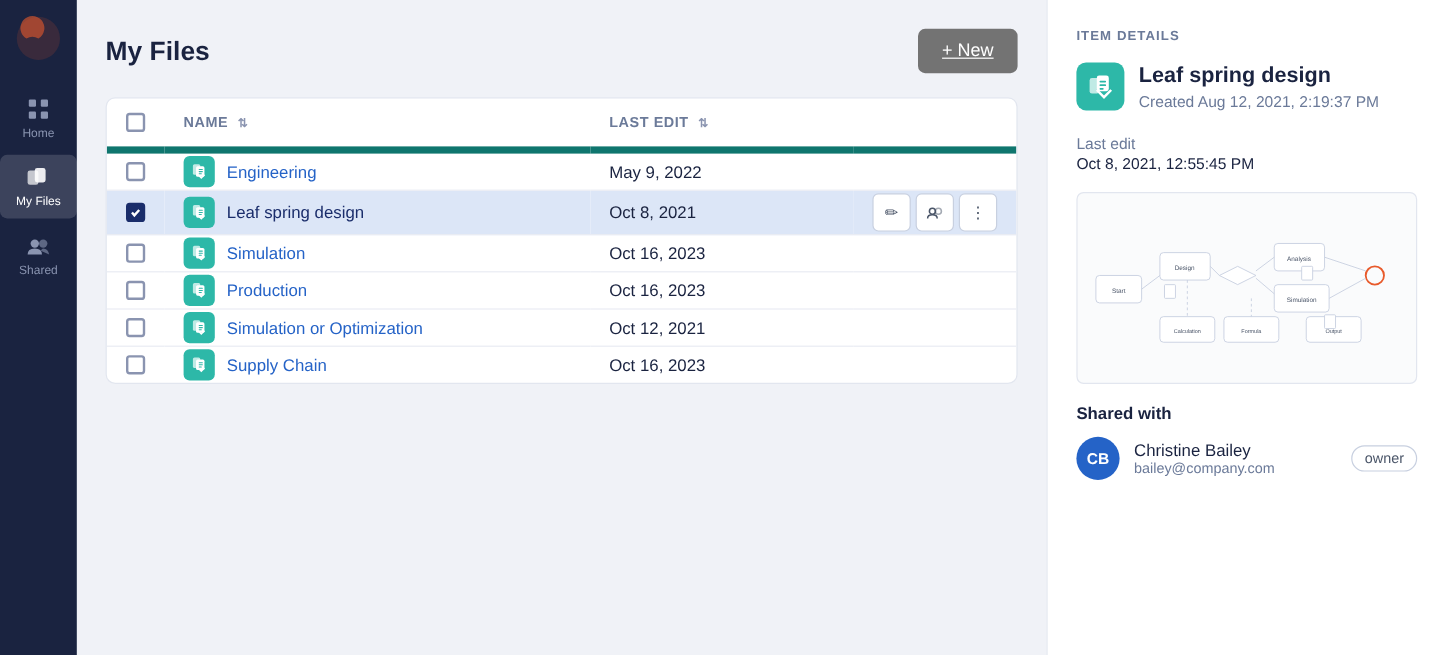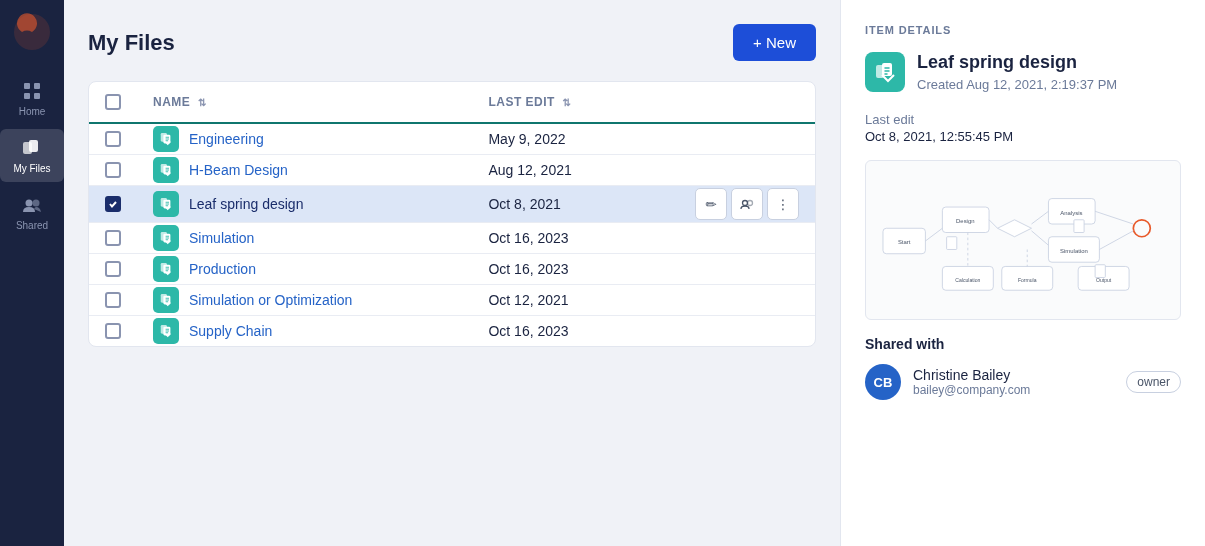--- a/index.html
+++ b/index.html
@@ -58,46 +58,47 @@
       align-items: center;
       justify-content: space-between;
       margin-bottom: 20px;
     }
     .page-title {
       font-size: 22px;
       font-weight: 600;
       color: #1a2340;
     }
     .new-button {
-      background: #1d4ed8;
+      background: #737373;
       color: white;
       border: none;
       border-radius: 6px;
       padding: 10px 20px;
       font-size: 15px;
       font-weight: 500;
       cursor: pointer;
       display: flex;
       align-items: center;
       gap: 6px;
+      text-decoration: underline;
     }
 
     
     .file-table-container {
       background: white;
       border-radius: 8px;
       overflow: hidden;
       border: 1px solid #e2e6ef;
     }
     .file-table {
       width: 100%;
       border-collapse: collapse;
     }
     .file-table thead tr {
-      border-bottom: 2px solid #0f766e;
+      border-bottom: 6px solid #0f766e;
     }
     .file-table th {
       padding: 12px 16px;
       text-align: left;
       font-size: 12px;
       font-weight: 600;
       color: #6b7a99;
       text-transform: uppercase;
       letter-spacing: 0.04em;
     }
@@ -168,21 +169,21 @@
       display: flex;
       align-items: center;
       justify-content: center;
       color: #4a5568;
     }
 
     .sort-icon { margin-left: 4px; color: #8a94b0; font-size: 10px; }
 
     
     .details-panel {
-      width: 365px;
+      width: 333px;
       background: white;
       border-left: 1px solid #e2e6ef;
       padding: 24px;
       flex-shrink: 0;
       overflow-y: auto;
     }
     .item-details-label {
       font-size: 11px;
       font-weight: 700;
       color: #6b7a99;
@@ -371,44 +372,20 @@
           </svg>
         </div>
         <span class="file-name-text">Engineering</span>
       </div>
     </td>
     <td>May 9, 2022</td>
     <td>
       
     </td>
   </tr>
-          <tr>
-    <td class="checkbox-cell">
-      <div class="checkbox ">
-        
-      </div>
-    </td>
-    <td>
-      <div class="file-name-cell">
-        <div class="file-icon">
-          <svg viewBox="0 0 16 16" width="16" height="16" fill="none">
-            <rect x="2" y="1" width="7" height="10" rx="1.5" fill="white" opacity="0.7"></rect>
-            <rect x="5" y="3" width="8" height="10" rx="1.5" fill="white"></rect>
-            <path d="M8 6h3M8 8h3M8 10h2" stroke="#2db8a8" stroke-width="1" stroke-linecap="round"></path>
-            <path d="M7 11 L10 14 L13 11" stroke="white" stroke-width="1.5" fill="none"></path>
-          </svg>
-        </div>
-        <span class="file-name-text">H-Beam Design</span>
-      </div>
-    </td>
-    <td>Aug 12, 2021</td>
-    <td>
-      
-    </td>
-  </tr>
           <tr class="selected-row">
     <td class="checkbox-cell">
       <div class="checkbox checked">
         <svg width="10" height="10" viewBox="0 0 10 10">
                   <polyline points="2,5 4,7.5 8,3" stroke="white" stroke-width="2" fill="none"></polyline>
                 </svg>
       </div>
     </td>
     <td>
       <div class="file-name-cell">

